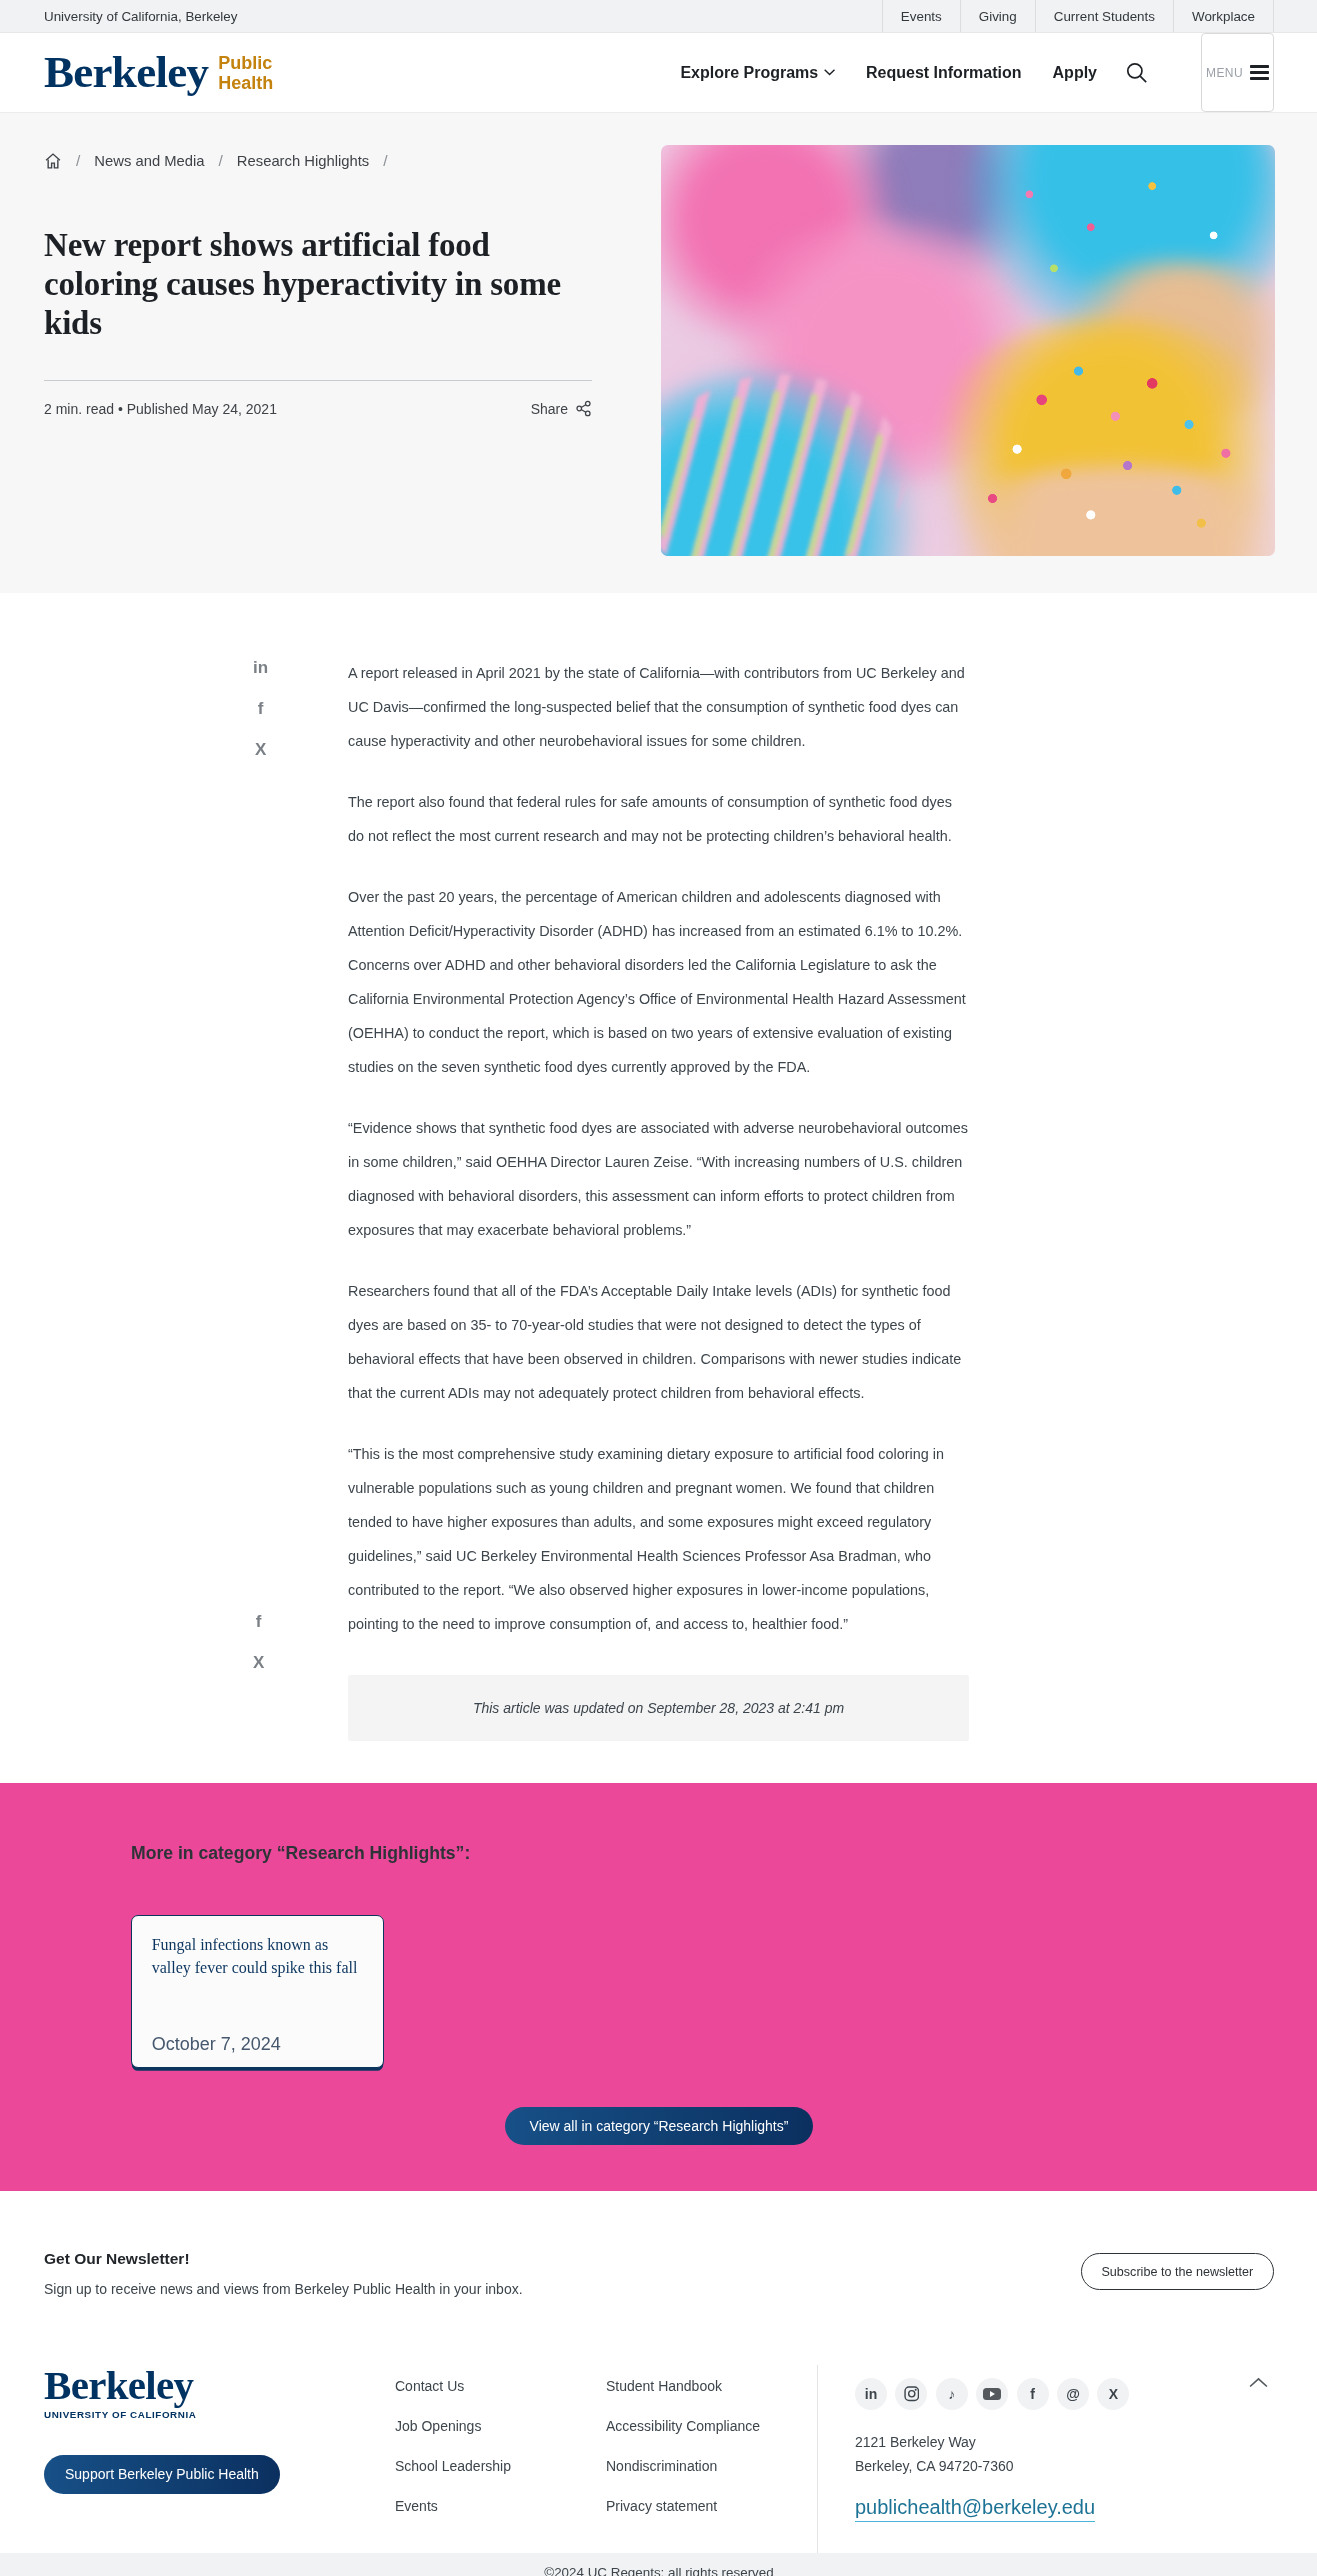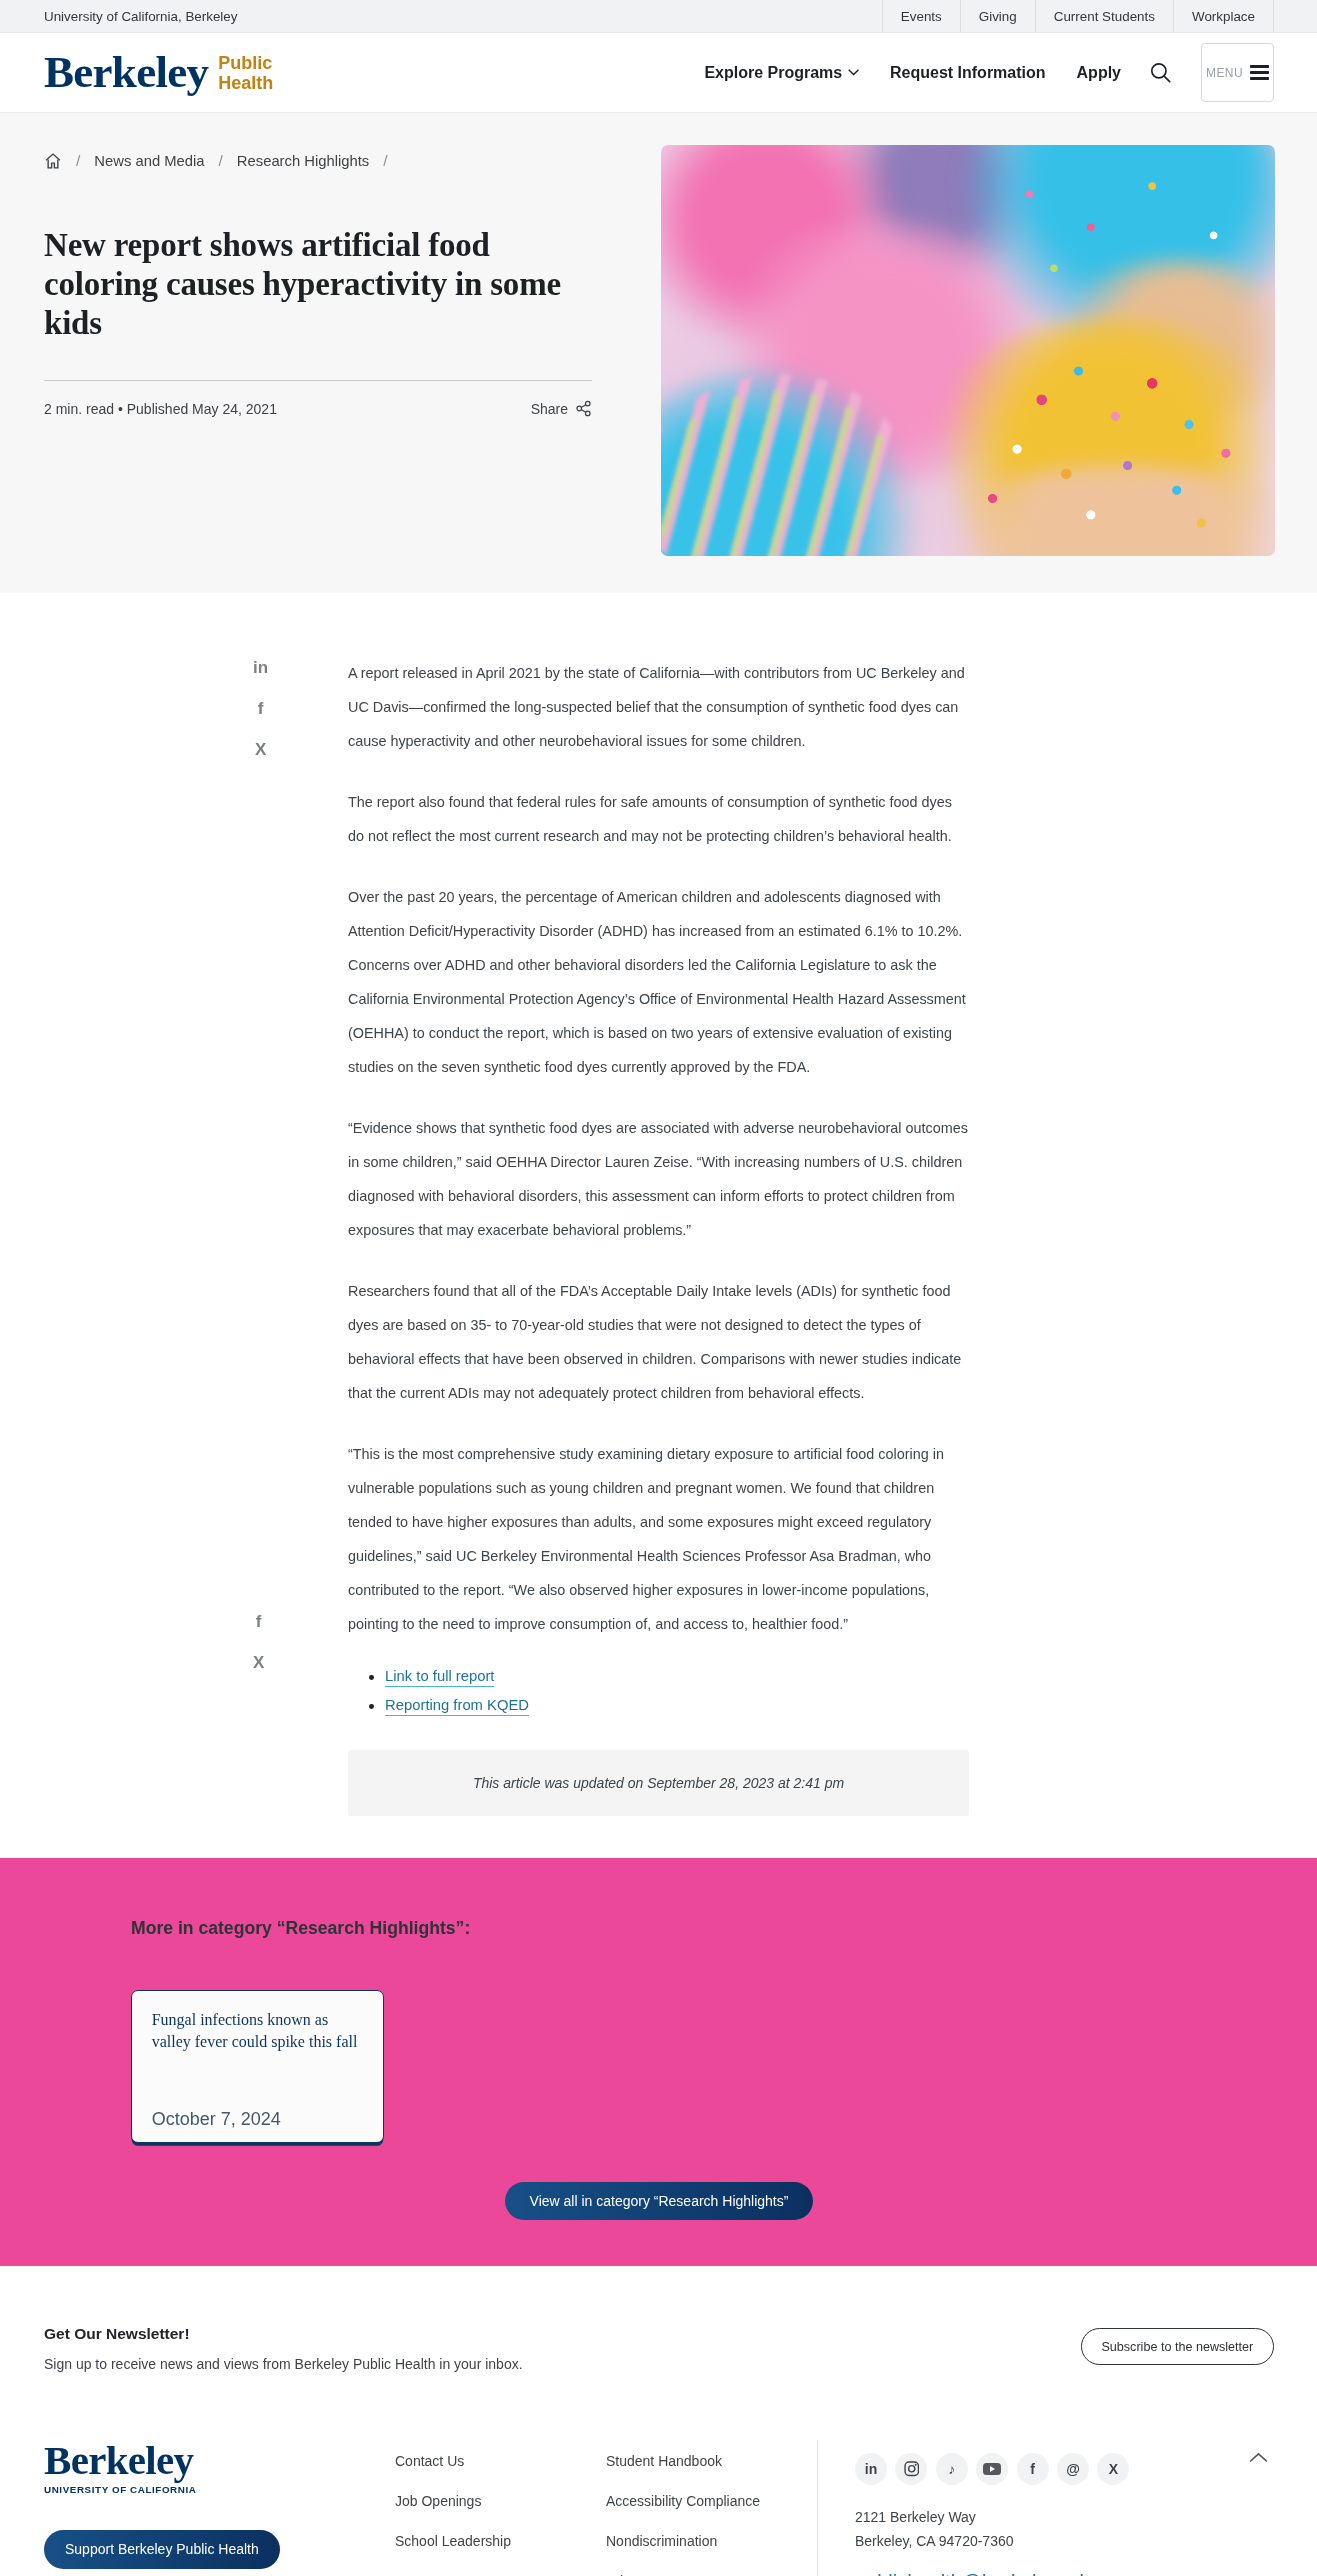--- a/index.html
+++ b/index.html
@@ -36,22 +36,22 @@
   }
   .logo-sub {
     font-size:18px; line-height:1.08; color:#c4820e; font-weight:600;
     white-space:pre-line; padding-top:2.8px;
   }
   .header-right { display:flex; align-items:center; gap:28px; }
   .main-nav { display:flex; align-items:center; gap:31px; font-size:16px; font-weight:600; color:#1d2125; }
   .nav-item { display:flex; align-items:center; gap:5.6px; }
   .search-btn { background:none; border:none; cursor:pointer; display:flex; align-items:center; }
   .menu-btn {
-    width:73px; height:59px; border:0.7px solid #d9d9d9; border-radius:4.2px; background:#fff;
-    display:flex; align-items:center; justify-content:center; gap:7px; cursor:pointer;
+    width:73px; height:79px; border:0.7px solid #d9d9d9; border-radius:4.2px; background:#fff;
+    display:flex; align-items:center; justify-content:center; gap:7px; cursor:pointer;margin-left:24px;
   }
   .menu-label { font-size:12px; color:#9aa0a6; letter-spacing:0.4px; }
   .hamburger { display:flex; flex-direction:column; gap:3.5px; }
   .hamburger span { display:block; width:19px; height:2.8px; background:#1d2125; border-radius:0.7px; }
 
   
   .hero { background:#f7f7f8; border-top:0.7px solid #ececec; height:481px; padding:0 44px; position:relative; }
   .hero-left { width:597px; padding-top:39px; }
   .breadcrumb { display:flex; align-items:center; gap:14px; font-size:14.8px; color:#3f4347; }
   .breadcrumb .sep { color:#8d9196; font-size:15.5px; }
@@ -294,30 +294,20 @@
   </div>
 
   <div class="article-body">
     <p>A report released in April 2021 by the state of California—with contributors from UC Berkeley and UC Davis—confirmed the long-suspected belief that the consumption of synthetic food dyes can cause hyperactivity and other neurobehavioral issues for some children.</p>
     <p>The report also found that federal rules for safe amounts of consumption of synthetic food dyes do not reflect the most current research and may not be protecting children’s behavioral health.</p>
     <p>Over the past 20 years, the percentage of American children and adolescents diagnosed with Attention Deficit/Hyperactivity Disorder (ADHD) has increased from an estimated 6.1% to 10.2%. Concerns over ADHD and other behavioral disorders led the California Legislature to ask the California Environmental Protection Agency’s Office of Environmental Health Hazard Assessment (OEHHA) to conduct the report, which is based on two years of extensive evaluation of existing studies on the seven synthetic food dyes currently approved by the FDA.</p>
     <p>“Evidence shows that synthetic food dyes are associated with adverse neurobehavioral outcomes in some children,” said OEHHA Director Lauren Zeise. “With increasing numbers of U.S. children diagnosed with behavioral disorders, this assessment can inform efforts to protect children from exposures that may exacerbate behavioral problems.”</p>
     <p>Researchers found that all of the FDA’s Acceptable Daily Intake levels (ADIs) for synthetic food dyes are based on 35- to 70-year-old studies that were not designed to detect the types of behavioral effects that have been observed in children. Comparisons with newer studies indicate that the current ADIs may not adequately protect children from behavioral effects.</p>
     <p>“This is the most comprehensive study examining dietary exposure to artificial food coloring in vulnerable populations such as young children and pregnant women. We found that children tended to have higher exposures than adults, and some exposures might exceed regulatory guidelines,” said UC Berkeley Environmental Health Sciences Professor Asa Bradman, who contributed to the report. “We also observed higher exposures in lower-income populations, pointing to the need to improve consumption of, and access to, healthier food.”</p>
 
-    <ul class="article-links">
-      <li>
-        <span class="bullet-dot"></span>
-        <a>Link to full report</a>
-      </li>
-      <li>
-        <span class="bullet-dot"></span>
-        <a>Reporting from KQED</a>
-      </li>
-    </ul>
 
     <div class="update-box">This article was updated on September 28, 2023 at 2:41 pm</div>
   </div>
 </section>
 
 <section class="more-section">
   <h2 class="more-heading">More in category “Research Highlights”:</h2>
   <a class="category-card">
     <div class="card-title">Fungal infections known as valley fever could spike this fall</div>
     <div class="card-date">October 7, 2024</div>

